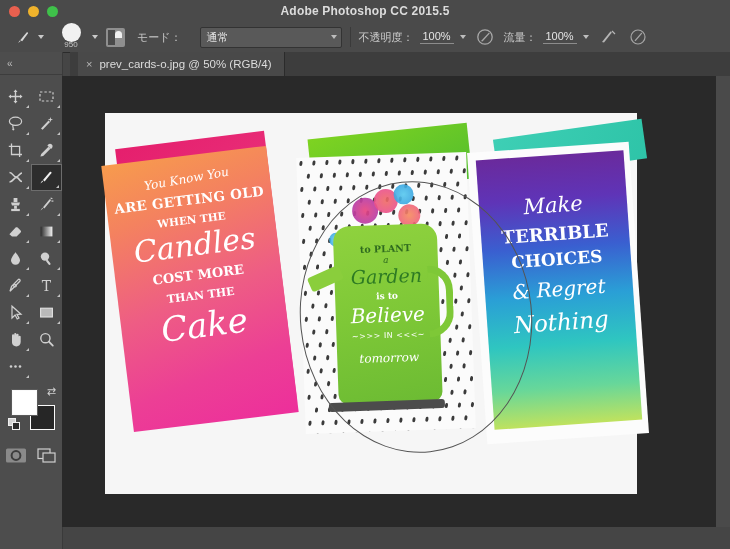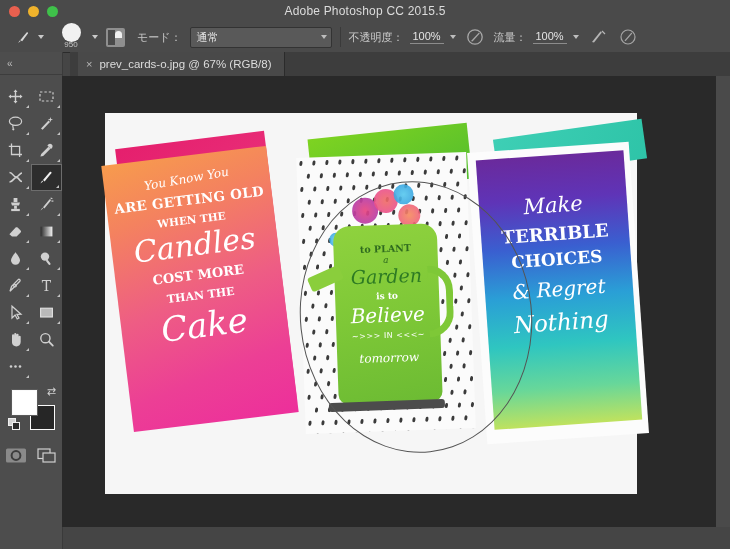--- a/index.html
+++ b/index.html
@@ -8,21 +8,21 @@
     font-family:"Liberation Sans","DejaVu Sans",sans-serif;
     -webkit-font-smoothing:antialiased;
   }
   .app{position:relative;width:730px;height:549px;background:#454545;}
 
   
   .titlebar{
     position:absolute;left:0;top:0;width:730px;height:22px;
     background:#4a4a4a;
     border-bottom:1px solid #2e2e2e;
-    display:flex;align-items:center;
+    display:flex;align-items:center;font-weight:bold;
   }
   .lights{display:flex;gap:8px;margin-left:9px;}
   .light{width:11px;height:11px;border-radius:50%;}
   .l-red{background:#e9604f;}
   .l-yellow{background:#f0b32c;}
   .l-green{background:#3fc14a;}
   .app-title{
     position:absolute;left:0;right:0;text-align:center;
     font-size:12px;color:#dcdcdc;letter-spacing:.2px;
     line-height:22px;pointer-events:none;
@@ -54,21 +54,21 @@
   }
   .tablet-ico:after{
     content:"";position:absolute;left:2px;top:2px;width:7px;height:15px;background:#4a4a4a;
   }
   .tablet-ico:before{
     content:"";position:absolute;right:3px;top:3px;width:7px;height:7px;
     background:#f0f0f0;border-radius:50% 50% 0 0;
   }
   .mode-label{margin-left:12px;}
   .select{
-    margin-left:8px;width:130px;height:19px;background:#595959;
+    margin-left:18px;width:130px;height:19px;background:#595959;
     border:1px solid #333;border-radius:2px;
     display:flex;align-items:center;justify-content:space-between;padding:0 4px 0 6px;
   }
   .select span{font-size:11px;color:#e2e2e2;}
   .divider-v{width:1px;height:20px;background:#3a3a3a;margin:0 8px;}
   .numfield{
     margin-left:6px;display:flex;align-items:center;
   }
   .numval{
     font-size:11px;color:#e4e4e4;border-bottom:1px solid #8c8c8c;
@@ -292,21 +292,21 @@
       <svg width="18" height="18" viewBox="0 0 18 18">
         <circle cx="9" cy="9" r="7" fill="none" stroke="#b5b5b5" stroke-width="1.2"></circle>
         <path d="M5.5 12.5 L12 5 C12.6 4.3 13.5 5.1 13 5.8 L6.5 13.2 Z" fill="#b5b5b5"></path>
       </svg>
     </div>
   </div>
 
   <div class="tabstrip">
     <div class="doctab">
       <div class="tab-x">×</div>
-      <div class="tab-title">prev_cards-o.jpg @ 67% (RGB/8)</div>
+      <div class="tab-title">prev_cards-o.jpg @ 50% (RGB/4)</div>
     </div>
   </div>
 
   <div class="toolpanel">
     <div class="collapse">
         <span>«</span>
       </div>
 
     <div class="toolgrid">
 

